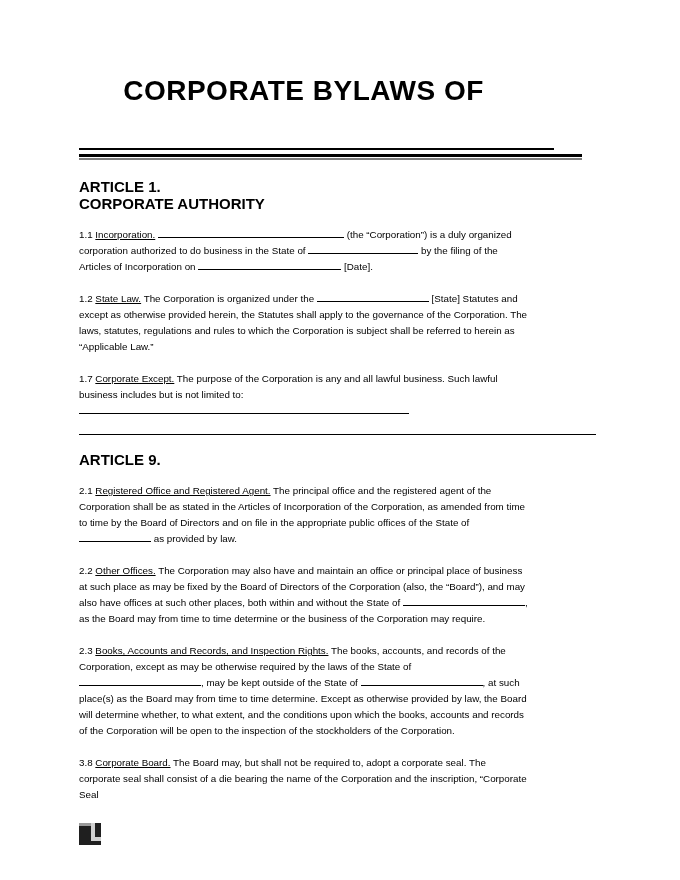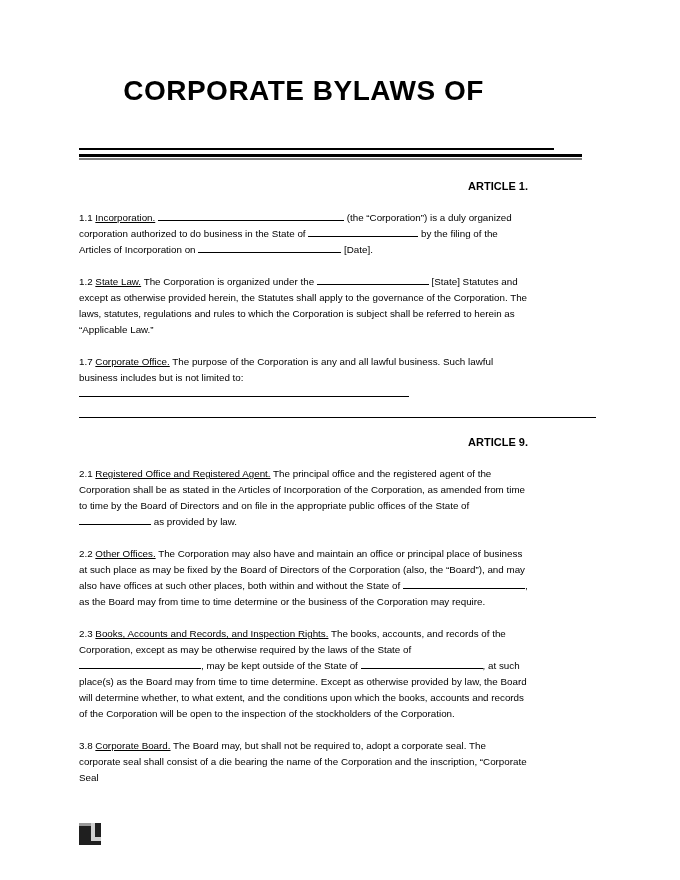--- a/index.html
+++ b/index.html
@@ -32,23 +32,23 @@
     border-bottom: 2px solid #000000;
   }
   .thick-rule {
     width: 503px;
     height: 1px;
     margin: 4px auto 18px auto;
     border-top: 3px solid #000000;
     border-bottom: 2px solid #7d7d7d;
   }
   .article-heading {
-    text-align: right;
+    text-align: left;
     font-weight: bold;
-    font-size: 11px;
+    font-size: 15px;
     line-height: 17px;
     margin: 0 0 15px 0;
   }
   p.section { margin: 12px 0 16px 0; text-align: left; }
   .sec-title { text-decoration: underline; }
   .blank {
     display: inline-block;
     height: 10px;
     border-bottom: 1px solid #000000;
     vertical-align: baseline;
@@ -74,24 +74,25 @@
 <body>
 
 <div class="page">
   <h1 class="doc-title">CORPORATE BYLAWS OF</h1>
   <div class="name-blank"></div>
   <div class="thick-rule"></div>
 
   <div id="articles">
       <div class="article-heading">
         <div>ARTICLE 1.</div>
+        <div>CORPORATE AUTHORITY</div>
       </div>
       <p class="section"><span>1.1 </span><span class="sec-title">Incorporation.</span> <span class="blank" style="width: 186px;"></span> (the “Corporation”) is a duly organized corporation authorized to do business in the State of <span class="blank" style="width: 110px;"></span> by the filing of the Articles of Incorporation on <span class="blank" style="width: 143px;"></span> [Date].</p>
       <p class="section"><span>1.2 </span><span class="sec-title">State Law.</span> The Corporation is organized under the <span class="blank" style="width: 112px;"></span> [State] Statutes and except as otherwise provided herein, the Statutes shall apply to the governance of the Corporation. The laws, statutes, regulations and rules to which the Corporation is subject shall be referred to herein as “Applicable Law.”</p>
-      <p class="section"><span>1.7 </span><span class="sec-title">Corporate Office.</span> The purpose of the Corporation is any and all lawful business. Such lawful business includes but is not limited to: <span class="blank" style="width: 330px;"></span><span class="blank blank-block" style="width: 517px;"></span></p>
+      <p class="section"><span>1.7 </span><span class="sec-title">Corporate Except.</span> The purpose of the Corporation is any and all lawful business. Such lawful business includes but is not limited to: <span class="blank" style="width: 330px;"></span><span class="blank blank-block" style="width: 517px;"></span></p>
       <div class="article-heading">
         <div>ARTICLE 9.</div>
       </div>
       <p class="section"><span>2.1 </span><span class="sec-title">Registered Office and Registered Agent.</span> The principal office and the registered agent of the Corporation shall be as stated in the Articles of Incorporation of the Corporation, as amended from time to time by the Board of Directors and on file in the appropriate public offices of the State of <span class="blank" style="width: 72px;"></span> as provided by law.</p>
       <p class="section"><span>2.2 </span><span class="sec-title">Other Offices.</span> The Corporation may also have and maintain an office or principal place of business at such place as may be fixed by the Board of Directors of the Corporation (also, the “Board”), and may also have offices at such other places, both within and without the State of <span class="blank" style="width: 122px;"></span>, as the Board may from time to time determine or the business of the Corporation may require.</p>
       <p class="section"><span>2.3 </span><span class="sec-title">Books, Accounts and Records, and Inspection Rights.</span> The books, accounts, and records of the Corporation, except as may be otherwise required by the laws of the State of <span class="blank" style="width: 122px;"></span>, may be kept outside of the State of <span class="blank" style="width: 122px;"></span>, at such place(s) as the Board may from time to time determine. Except as otherwise provided by law, the Board will determine whether, to what extent, and the conditions upon which the books, accounts and records of the Corporation will be open to the inspection of the stockholders of the Corporation.</p>
       <p class="section"><span>3.8 </span><span class="sec-title">Corporate Board.</span> The Board may, but shall not be required to, adopt a corporate seal. The corporate seal shall consist of a die bearing the name of the Corporation and the inscription, “Corporate Seal</p>
     </div>
 
   <div class="logo">

